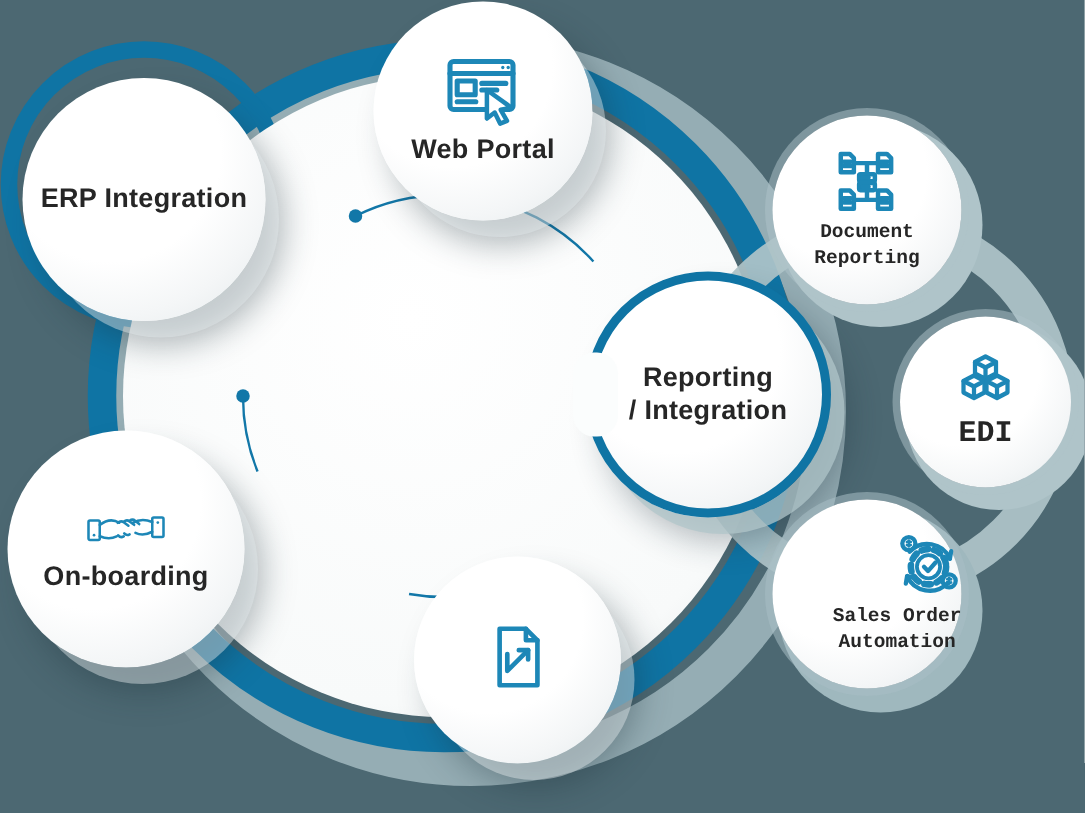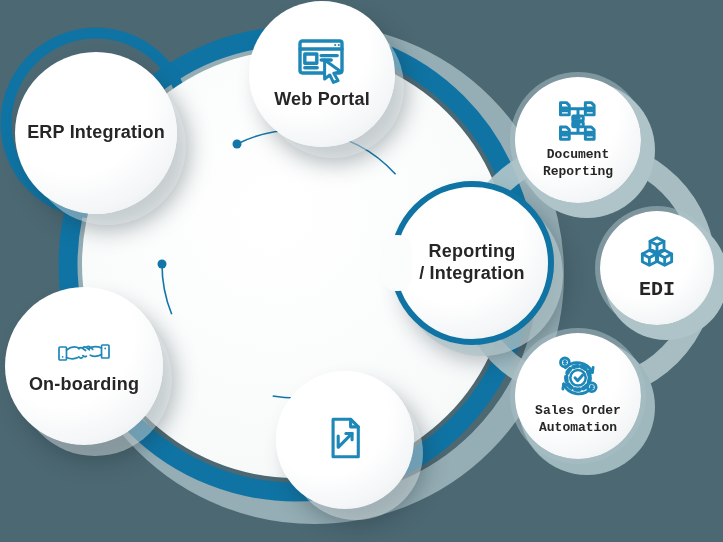--- a/index.html
+++ b/index.html
@@ -37,21 +37,21 @@
   #ev-notch{
     position:absolute;left:382px;top:235px;width:30px;height:56px;border-radius:14px;
     background:#fbfdfd;z-index:3;
   }
   
   #node-dm{left:515px;top:77px;width:126px;height:126px;
     box-shadow:0 0 0 5px rgba(175,196,201,.5), 9px 10px 0 5px #AFC4C9;}
   #node-edi{left:600px;top:211px;width:114px;height:114px;
     box-shadow:0 0 0 5px rgba(175,196,201,.5), 9px 10px 0 5px #AFC4C9;}
   #node-soa{left:515px;top:333px;width:126px;height:126px;
-    box-shadow:0 0 0 5px rgba(168,190,196,.55), 9px 11px 0 5px #9FB8BE;}
+    box-shadow:0 0 0 5px rgba(168,190,196,.55), 9px 11px 0 5px #9FB8BE;align-items:flex-end;}
   
   #center-halo{
     position:absolute;left:157px;top:150px;width:234px;height:234px;border-radius:50%;
     background:radial-gradient(circle at 40% 32%, #ffffff 55%, #eef2f3 80%, #dde4e6 100%);
     box-shadow:9px 12px 20px rgba(25,45,55,0.40);z-index:4;
   }
   #center-node{
     position:absolute;left:16px;top:16px;width:202px;height:202px;border-radius:50%;
     background:radial-gradient(circle at 40% 32%, #2387b2 0%, #1E7EAA 55%, #18719c 100%);
     display:flex;align-items:center;justify-content:center;

